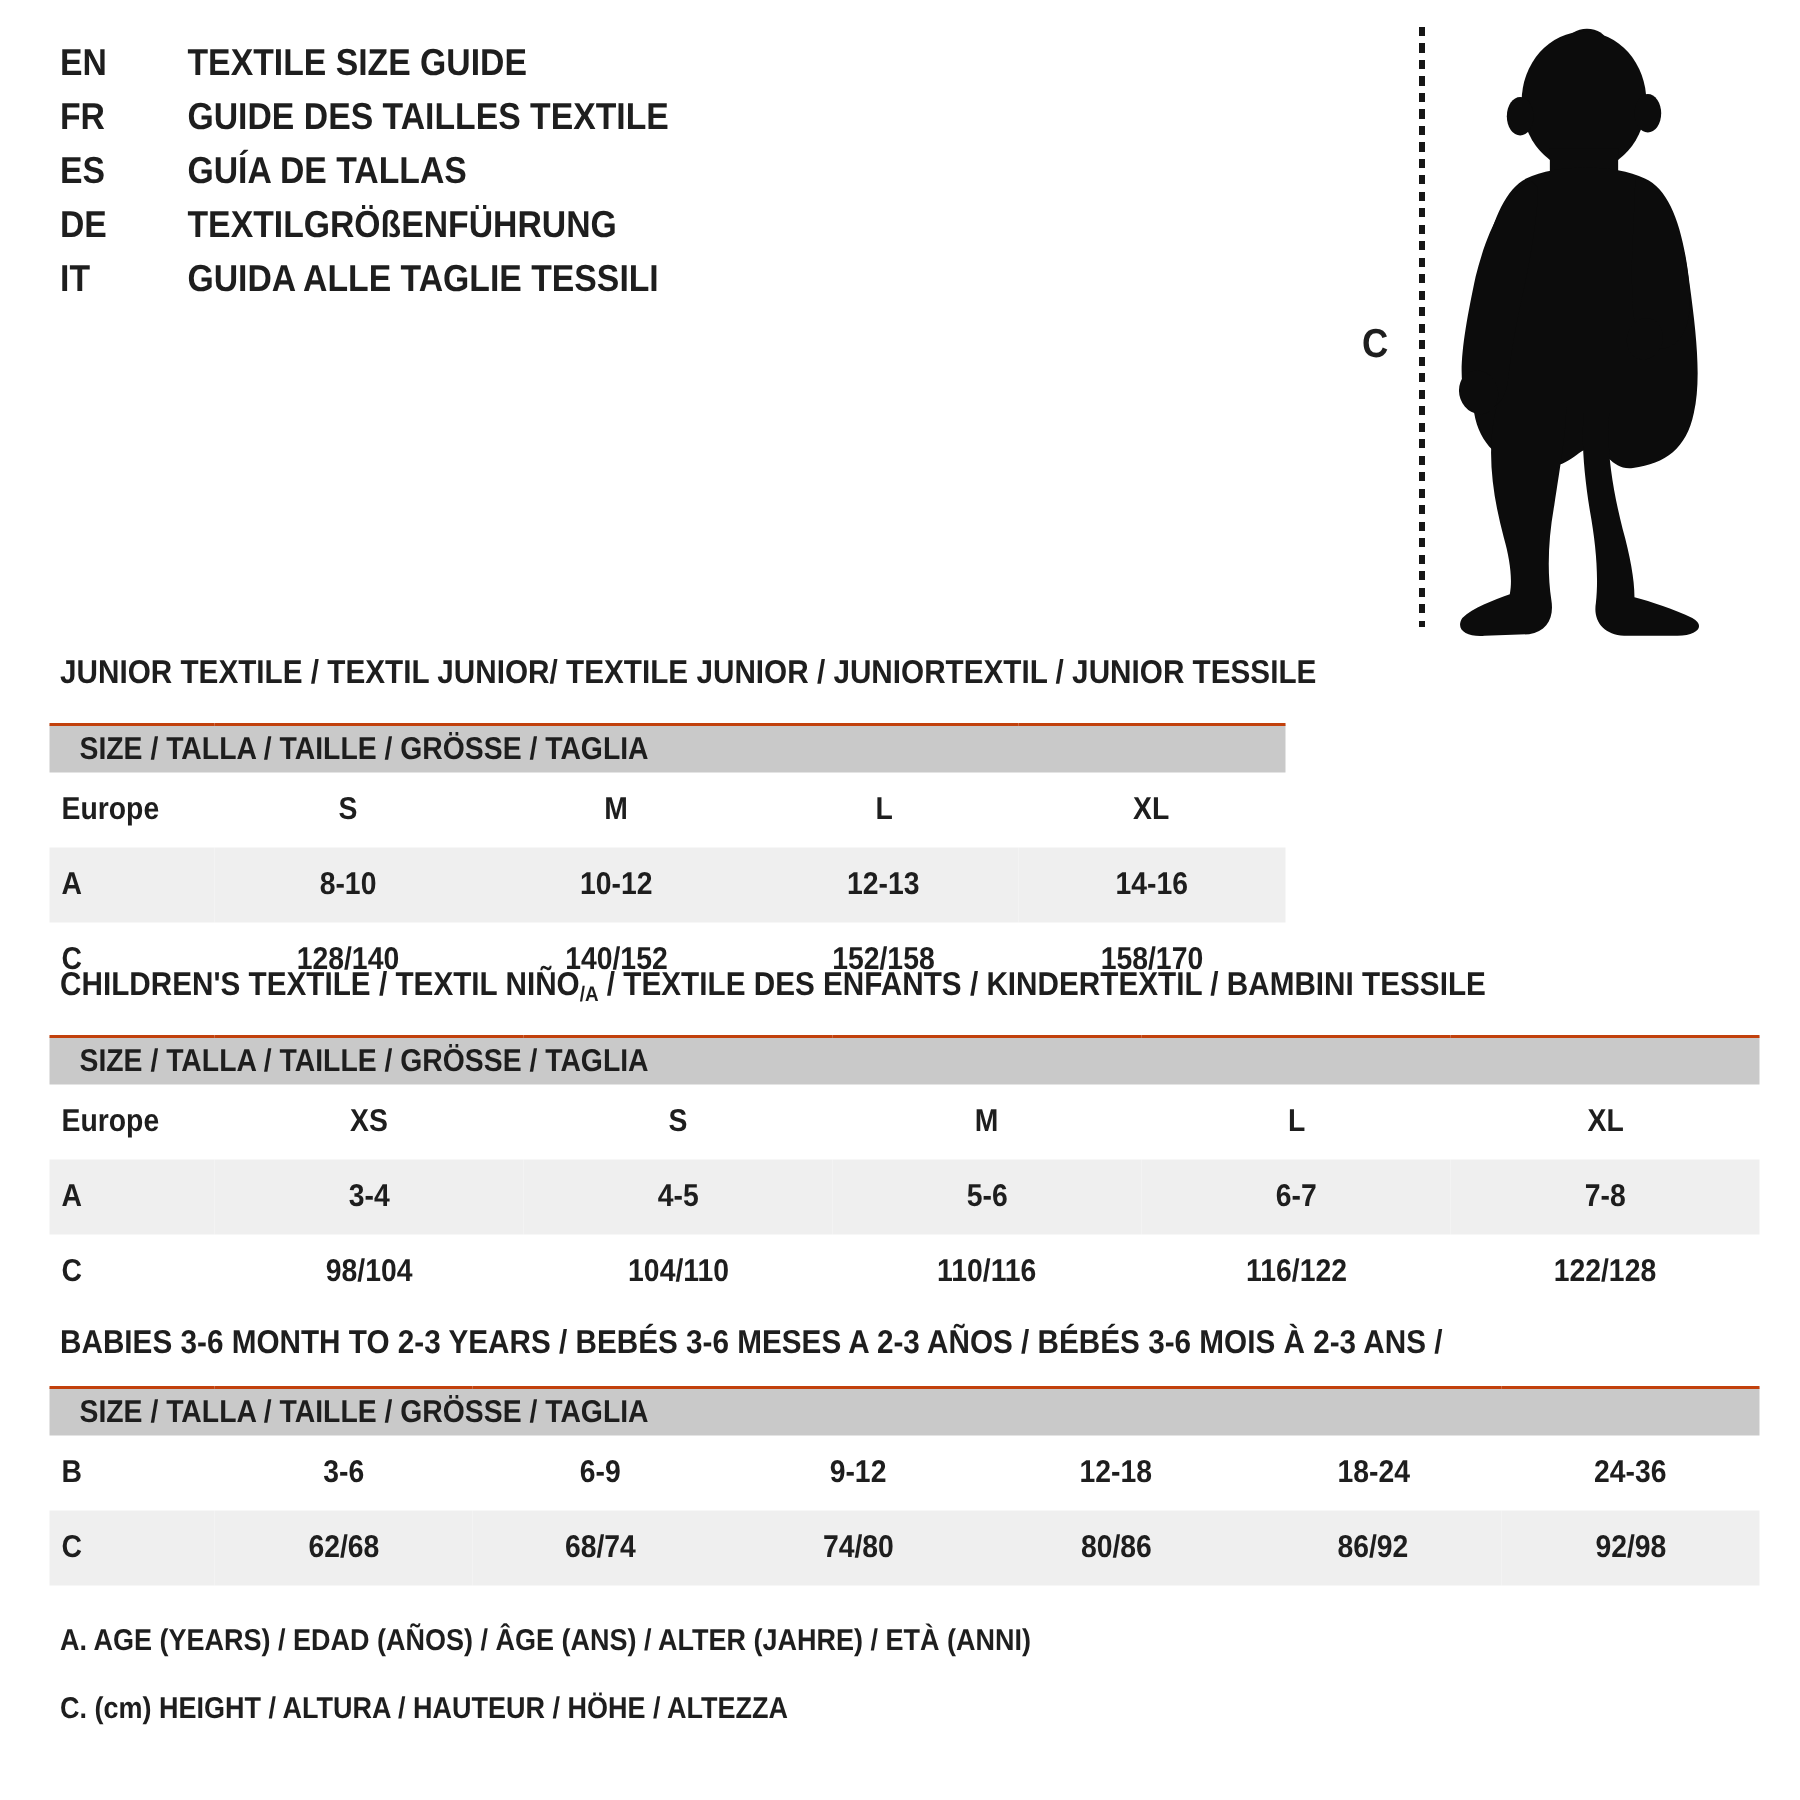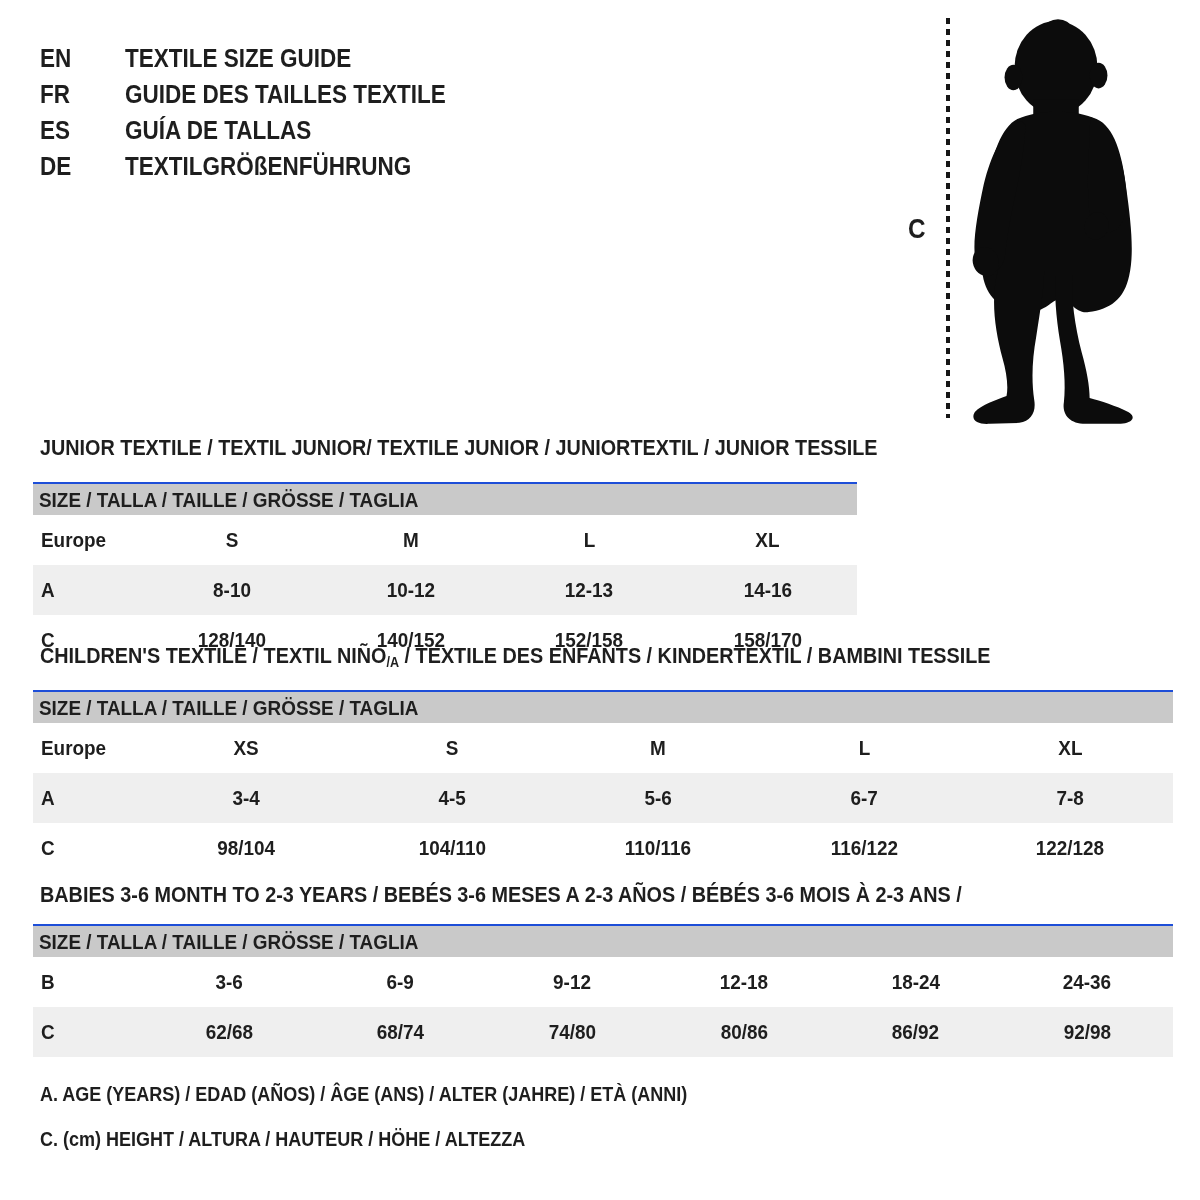--- a/index.html
+++ b/index.html
@@ -5,21 +5,21 @@
   html,body{margin:0;padding:0;}
   body{
     width:1200px;height:1200px;background:#ffffff;
     font-family:"Liberation Sans",sans-serif;font-weight:bold;color:#1e1e1e;
     position:relative;overflow:hidden;
   }
   .cond{display:inline-block;transform:scaleX(0.9);transform-origin:0 50%;white-space:nowrap;}
   .condc{display:inline-block;transform:scaleX(0.9);transform-origin:50% 50%;white-space:nowrap;}
 
   
-  .lang-block{position:absolute;left:40px;top:24px;margin-top:16px;}
+  .lang-block{position:absolute;left:40px;top:24px;}
   .lang-row{height:36px;line-height:36px;font-size:25px;}
   .lang-code{display:inline-block;width:78px;}
 
   
   .dotted-line{position:absolute;left:946px;top:18px;width:4px;height:400px;
     background:repeating-linear-gradient(to bottom,#161616 0 6px,transparent 6px 11px);}
   .measure-label{position:absolute;left:908px;top:214px;font-size:27px;}
   .silhouette{position:absolute;left:962px;top:12px;width:188px;height:414px;}
 
   
@@ -27,22 +27,22 @@
   #title-junior{top:431px;}
   #title-children{top:639px;}
   #title-babies{top:878px;}
   .subA{font-size:14px;vertical-align:-4px;}
 
   
   table.size-table{position:absolute;border-collapse:collapse;table-layout:fixed;font-size:21px;color:#1e1e1e;}
   #table-junior{left:33px;top:482px;width:824px;}
   #table-children{left:33px;top:690px;width:1140px;}
   #table-babies{left:33px;top:924px;width:1140px;}
-  th.size-head{background:#c9c9c9;border-top:2px solid #1d4ed8;height:31px;
-    text-align:left;padding:0 0 0 6px;font-size:21px;font-weight:bold;}
+  th.size-head{background:#c9c9c9;border-top:2px solid #c2410c;height:31px;
+    text-align:left;padding:0 0 0 20px;font-size:21px;font-weight:bold;}
   td{height:50px;padding:0;text-align:center;font-weight:bold;}
   td.rlabel{text-align:left;padding-left:8px;}
   tr.shaded td{background:#efefef;}
 
   
   .legend{position:absolute;left:40px;top:1066px;font-size:20px;}
   .legend-line{height:34px;line-height:34px;margin-top:11px;}
 </style>
 </head>
 <body>
@@ -58,20 +58,24 @@
       <span class="lang-code"><span class="cond">FR</span></span>
       <span class="cond">GUIDE DES TAILLES TEXTILE</span>
     </div>
     <div class="lang-row">
       <span class="lang-code"><span class="cond">ES</span></span>
       <span class="cond">GUÍA DE TALLAS</span>
     </div>
     <div class="lang-row">
       <span class="lang-code"><span class="cond">DE</span></span>
       <span class="cond">TEXTILGRÖßENFÜHRUNG</span>
+    </div>
+    <div class="lang-row">
+      <span class="lang-code"><span class="cond">IT</span></span>
+      <span class="cond">GUIDA ALLE TAGLIE TESSILI</span>
     </div>
   </div>
 
   <div class="dotted-line"></div>
   <span class="measure-label cond">C</span>
   <svg class="silhouette" viewBox="0 0 190 414" aria-hidden="true">
     <g fill="#0c0c0c">
       <ellipse cx="97" cy="14" rx="13" ry="9"></ellipse>
       <ellipse cx="95" cy="54" rx="42" ry="47"></ellipse>
       <ellipse cx="52" cy="64" rx="9" ry="13"></ellipse>

